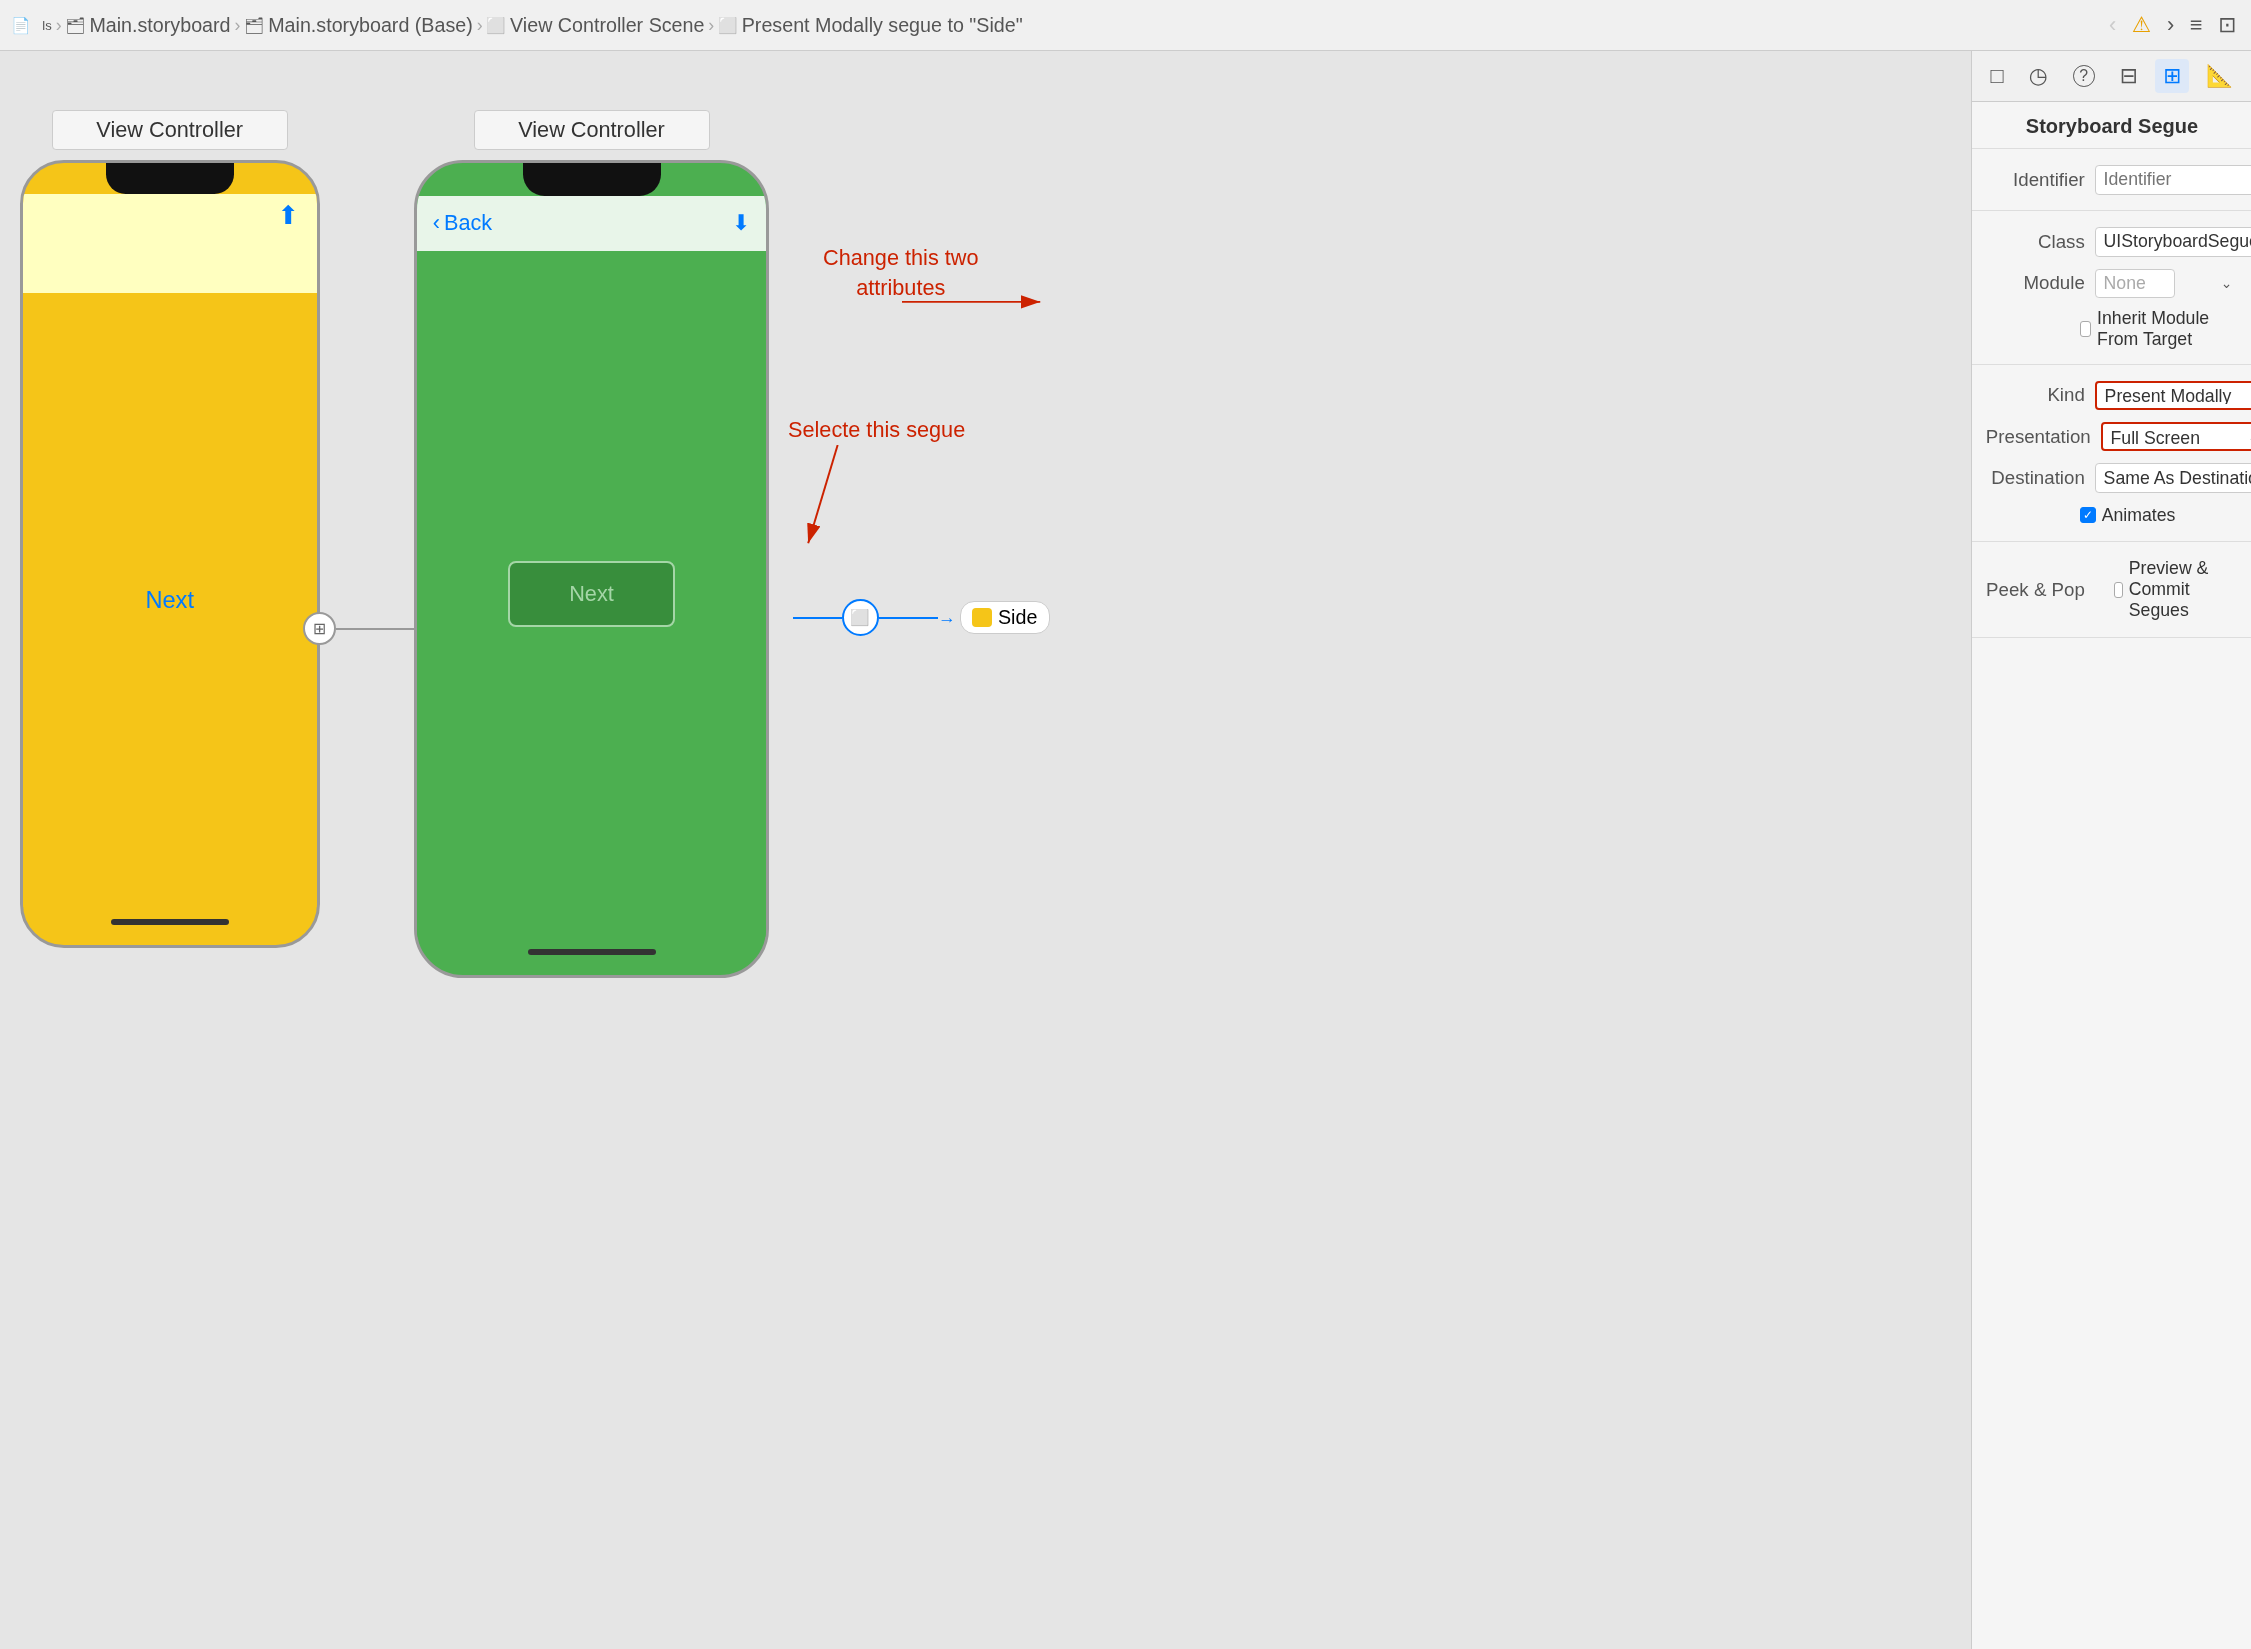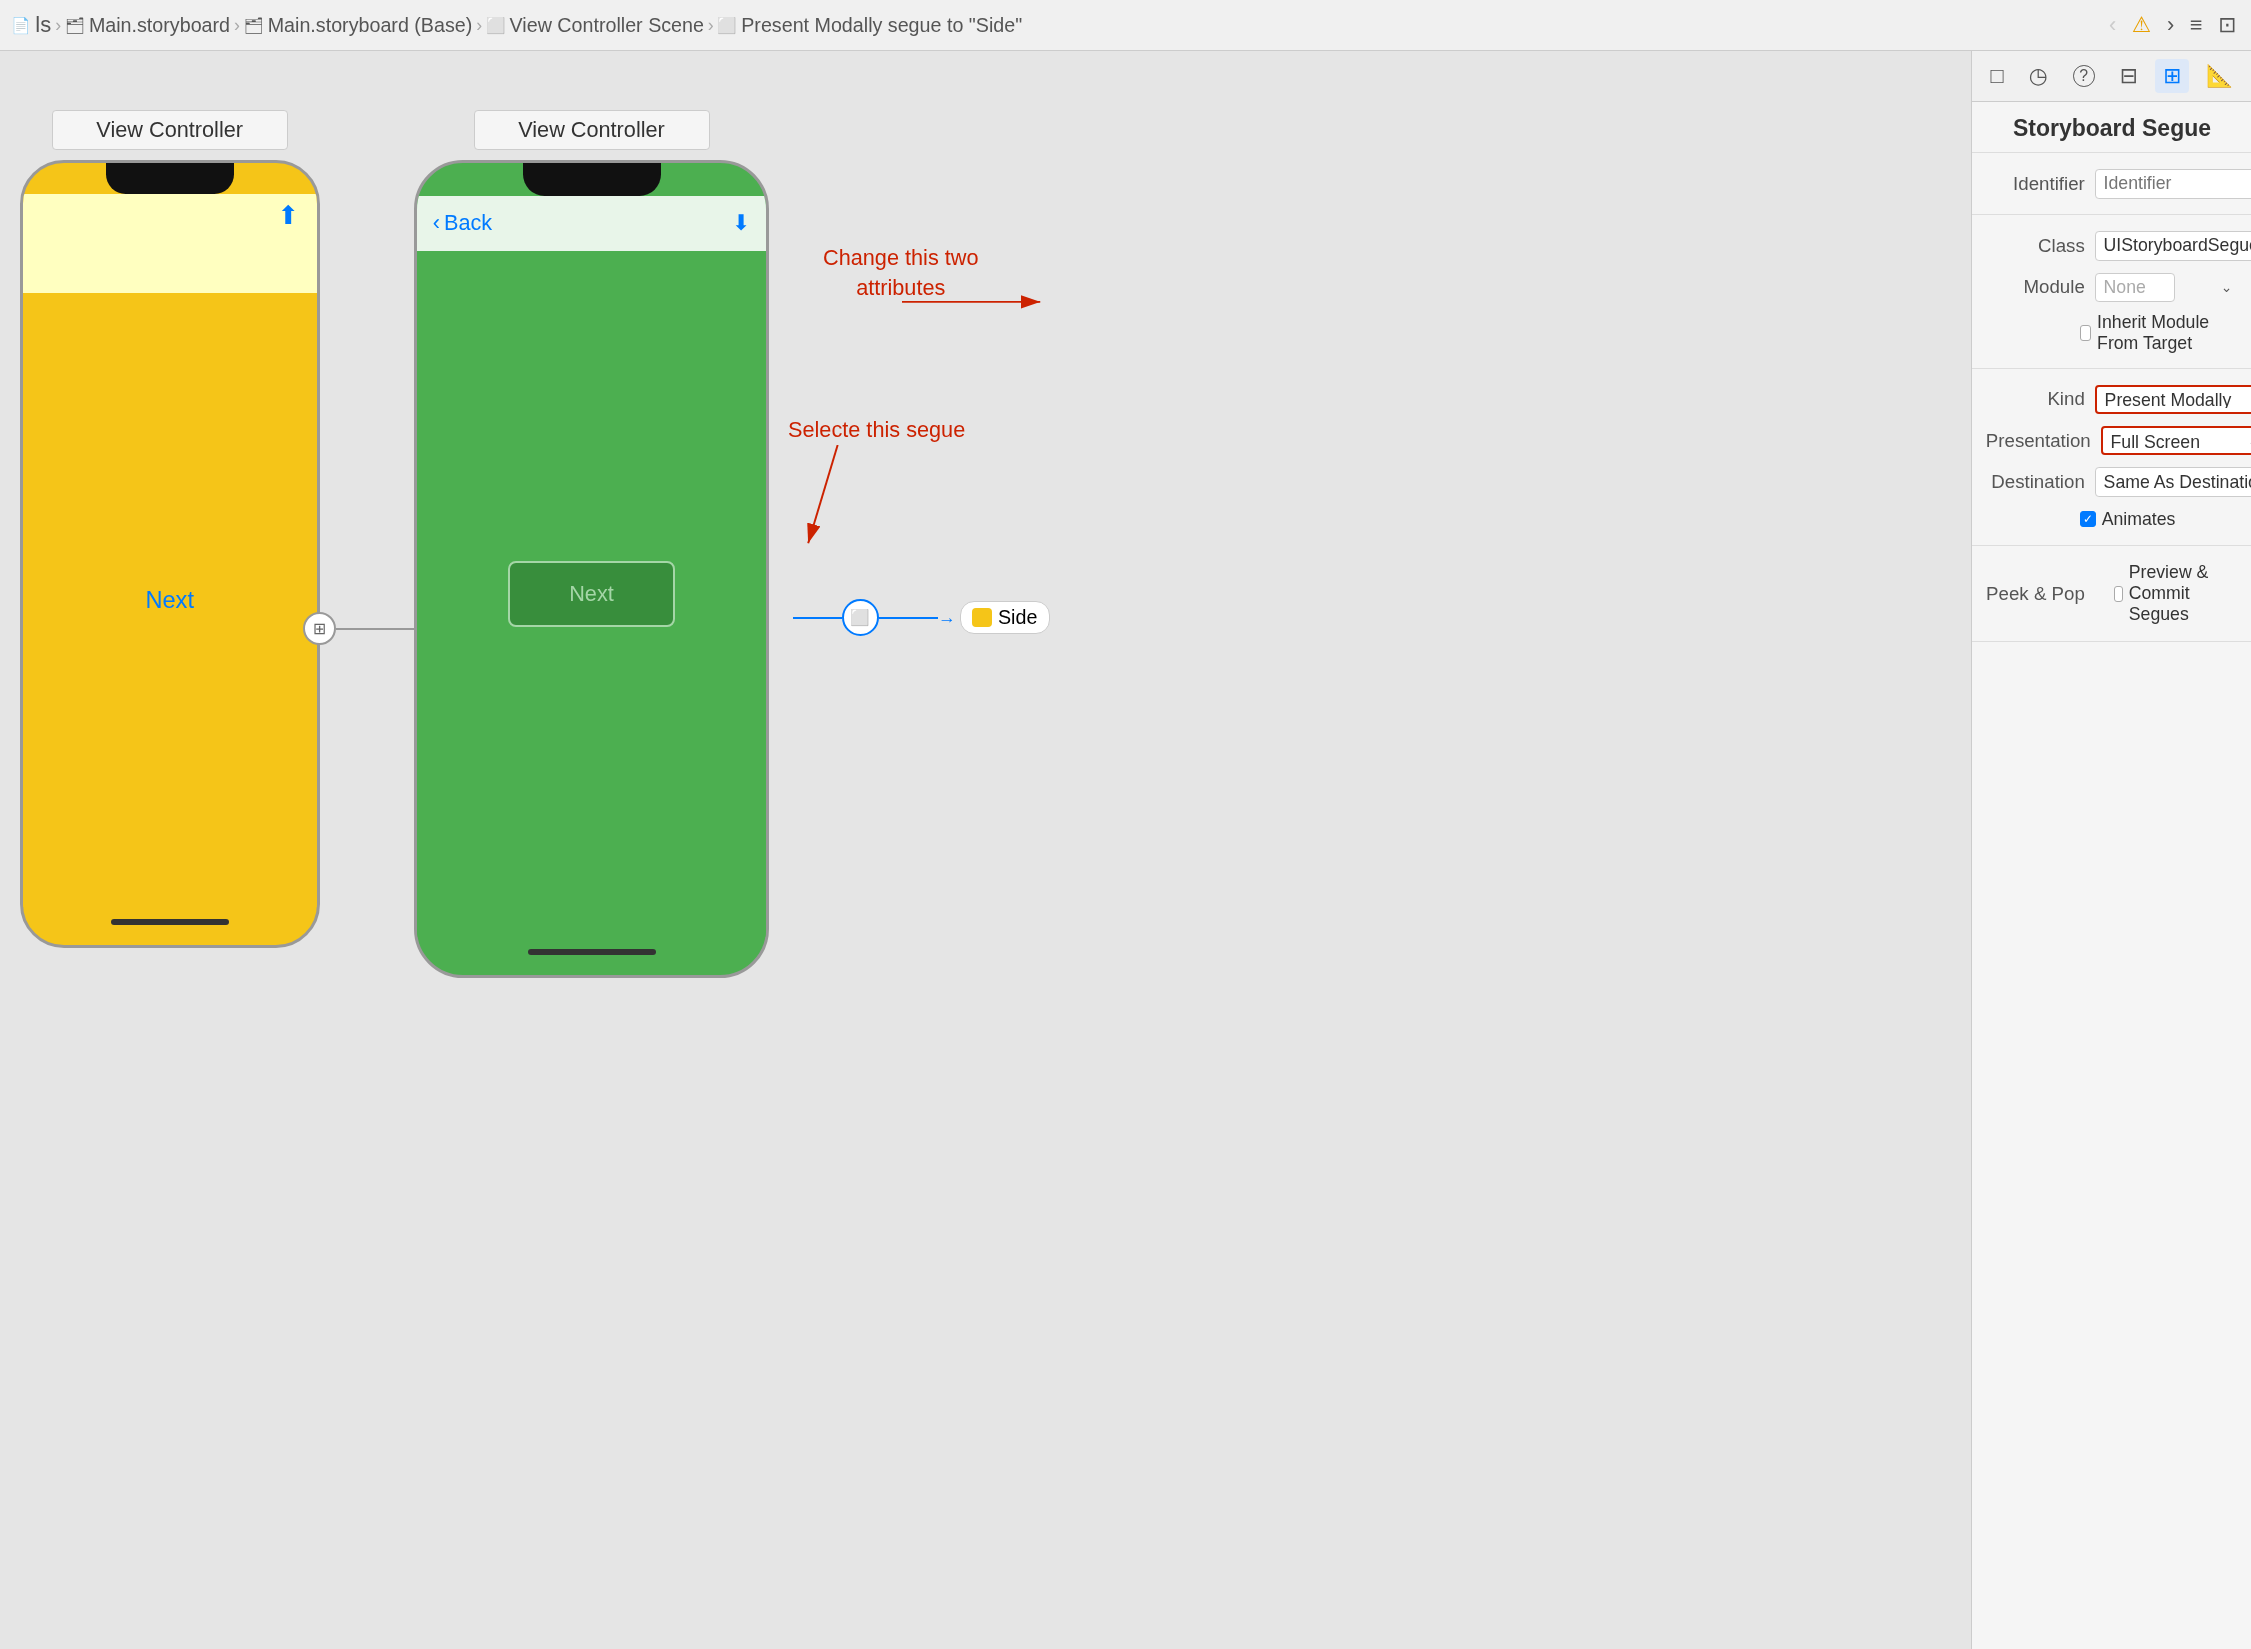--- a/index.html
+++ b/index.html
@@ -264,21 +264,21 @@
       border: none;
       cursor: pointer;
       font-size: 21.7px;
       color: #555;
       padding: 3.9px 7.9px;
       display: flex;
       align-items: center;
     }
     .panel-icon-btn.active { color: #007AFF; }
     .panel-title {
-      font-size: 23px;
+      font-size: 20px;
       font-weight: 600;
       color: #333;
       padding: 13.8px 15.8px 9.9px;
       border-bottom: 1px solid #ddd;
       text-align: center;
     }
 
     
     .form-section {
       padding: 9.9px 0;
@@ -477,21 +477,21 @@
       line-height: 1.4;
     }
   </style>
 </head>
 <body>
 
 <div class="top-bar">
   <div class="breadcrumb-area">
     <span class="breadcrumb-item">
       <span style="font-size:15.8px;">📄</span>
-      <span style="font-size:22px;">ls</span>
+      <span style="font-size:13px;margin-left:7px;">ls</span>
     </span>
     <span class="breadcrumb-sep">›</span>
     <span class="breadcrumb-item">
       <span style="font-size:15.8px;">🗂</span>
       <span style="font-size:19.7px;">Main.storyboard</span>
     </span>
     <span class="breadcrumb-sep">›</span>
     <span class="breadcrumb-item">
       <span style="font-size:15.8px;">🗂</span>
       <span style="font-size:19.7px;">Main.storyboard (Base)</span>

